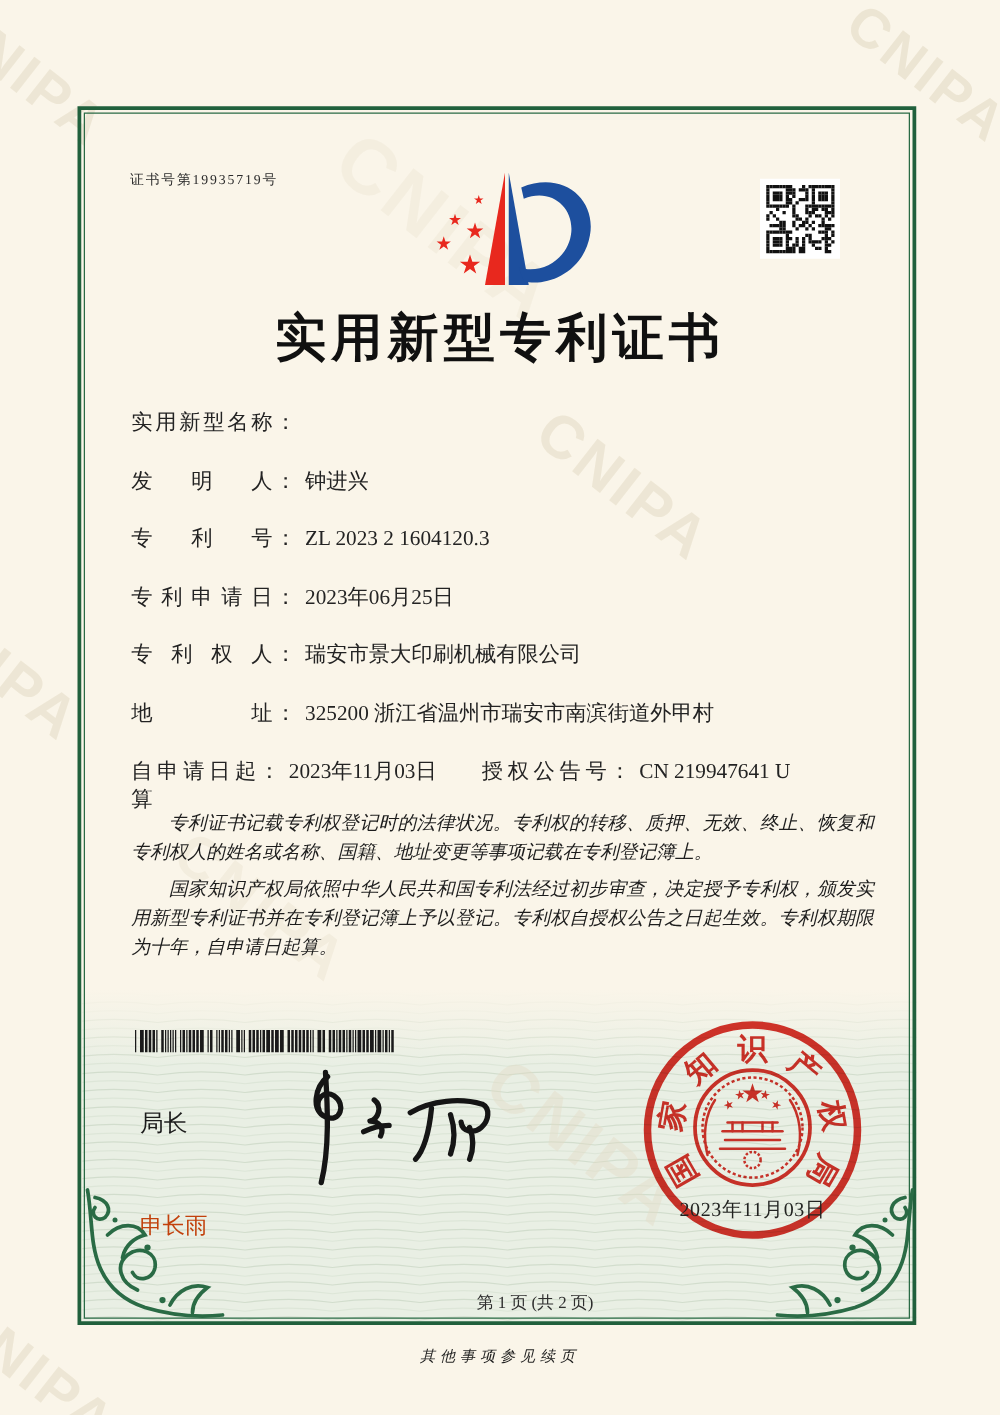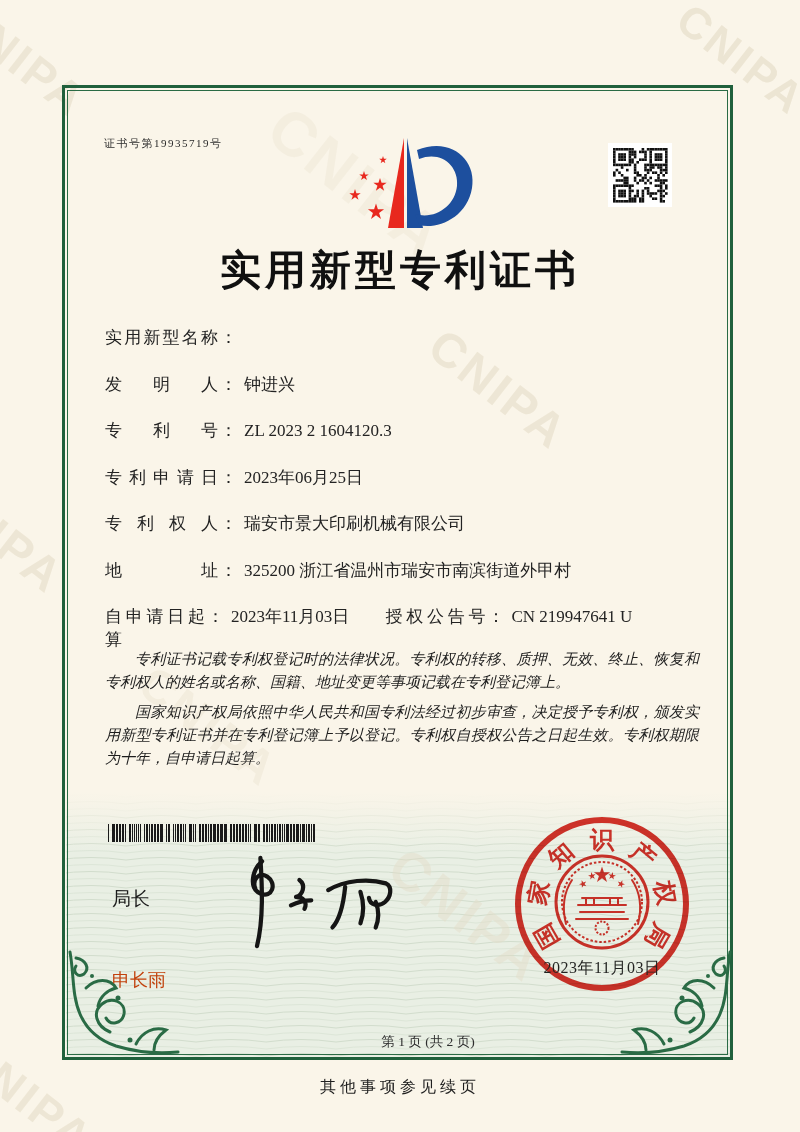--- a/index.html
+++ b/index.html
@@ -46,22 +46,22 @@
   .ring-char{font-size:24px;font-weight:700;fill:#d7251c;text-anchor:middle;dominant-baseline:central;
              font-family:"Liberation Serif","DejaVu Serif",serif;}
   .seal-date{font-size:16px;fill:#151515;text-anchor:middle;letter-spacing:.5px;
              font-family:"Liberation Serif","DejaVu Serif",serif;}
 
   .qr{position:absolute;left:608px;top:143px;width:64px;height:64px;background:#fff;z-index:2;}
   .logo{position:absolute;left:333px;top:128px;z-index:2;}
 
   .pageinfo{position:absolute;left:0;top:1033px;width:800px;text-align:center;font-size:13.5px;
             color:#2e2e2e;z-index:2;margin-left:28px;}
-  .footnote{position:absolute;left:0;top:1077px;width:800px;text-align:center;font-size:16px;
-            letter-spacing:4px;color:#1f1f1f;z-index:2;}
+  .footnote{position:absolute;left:0;top:1077px;width:800px;text-align:center;font-size:12px;
+            font-style:italic;letter-spacing:4px;color:#1f1f1f;z-index:2;}
 
   .flourish{position:absolute;z-index:2;}
 </style>
 </head>
 <body>
 
 <div class="page">
 
   <div class="band">
     <svg id="waves" width="667" height="266" viewBox="0 0 667 266">

